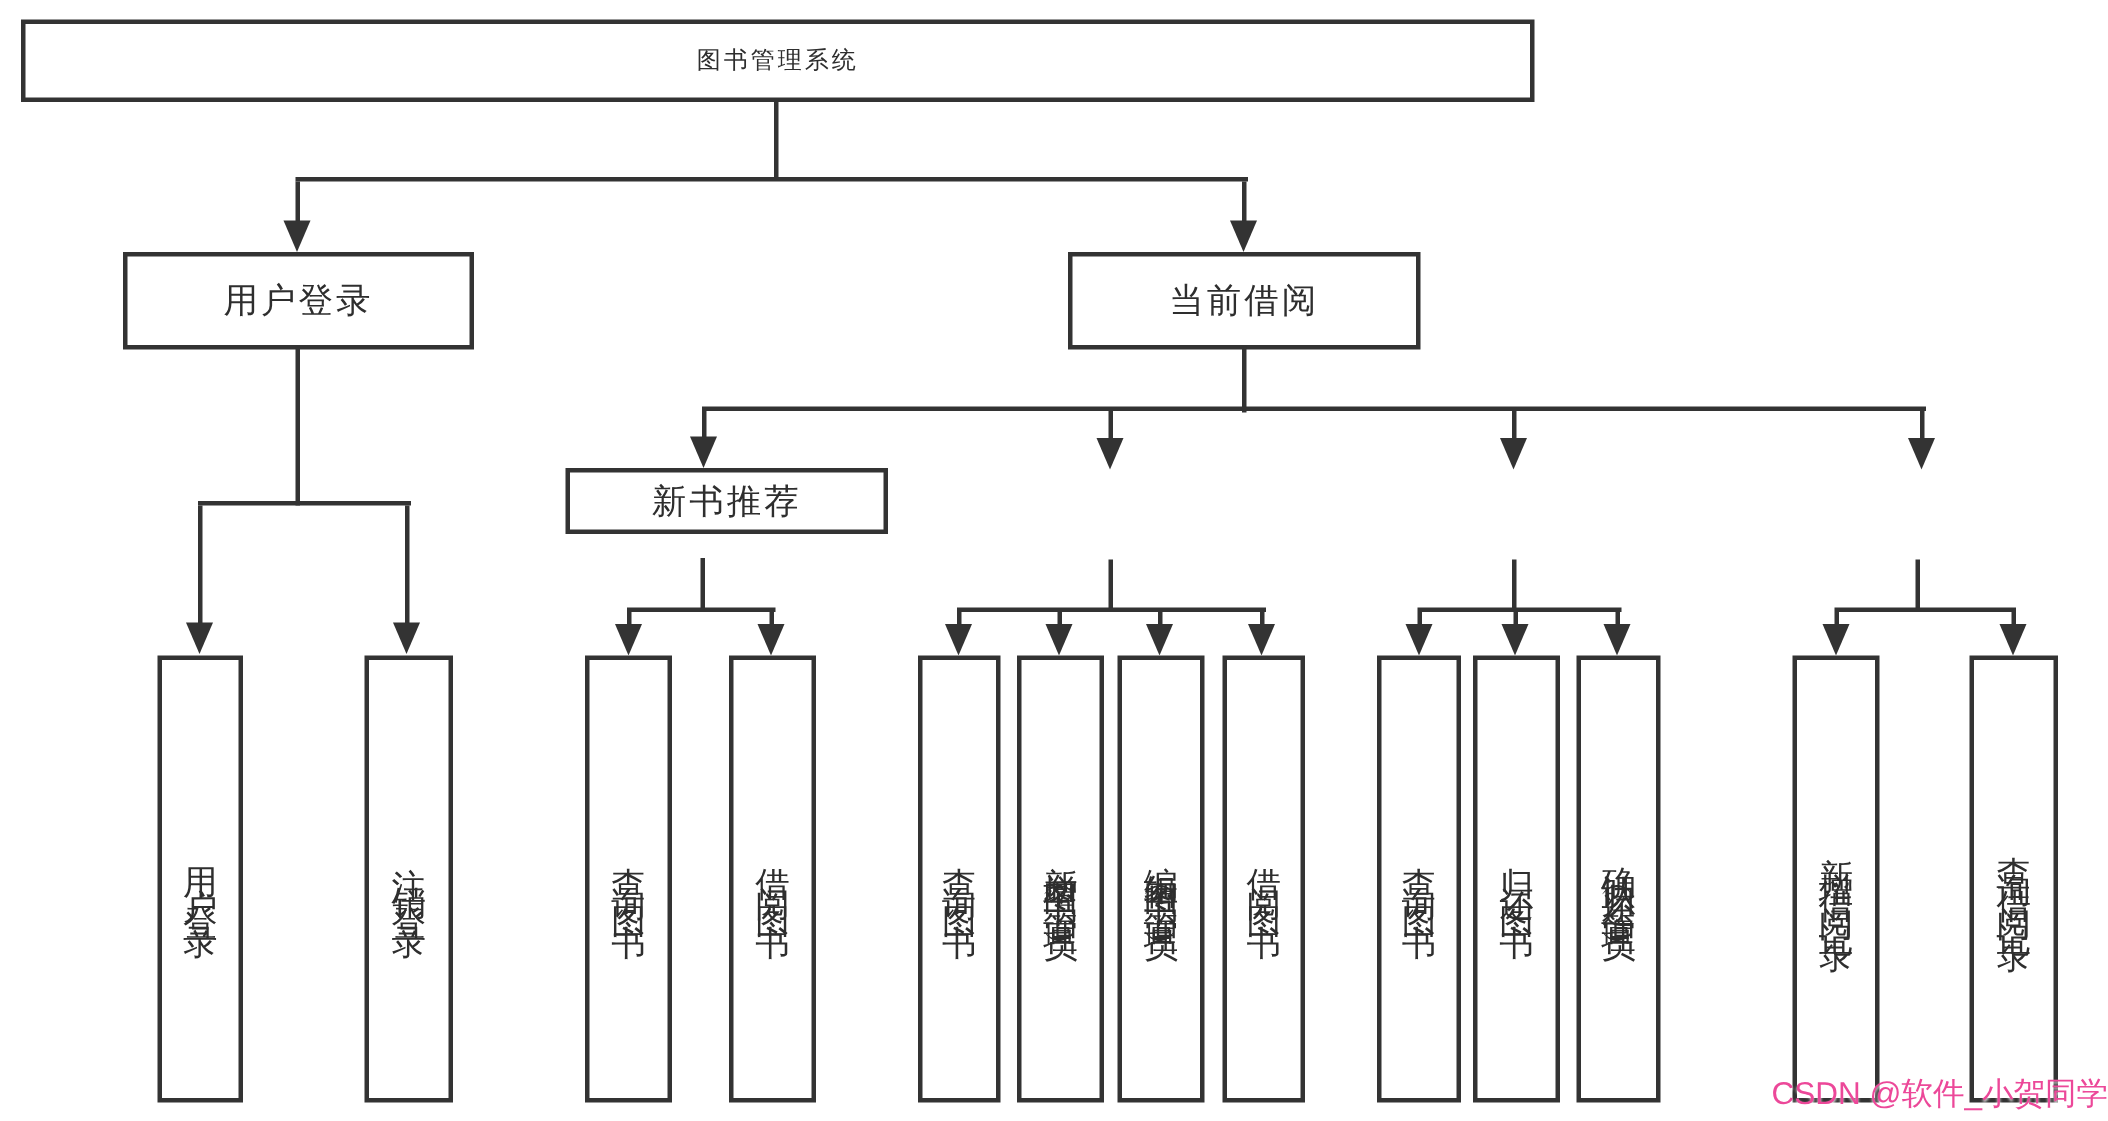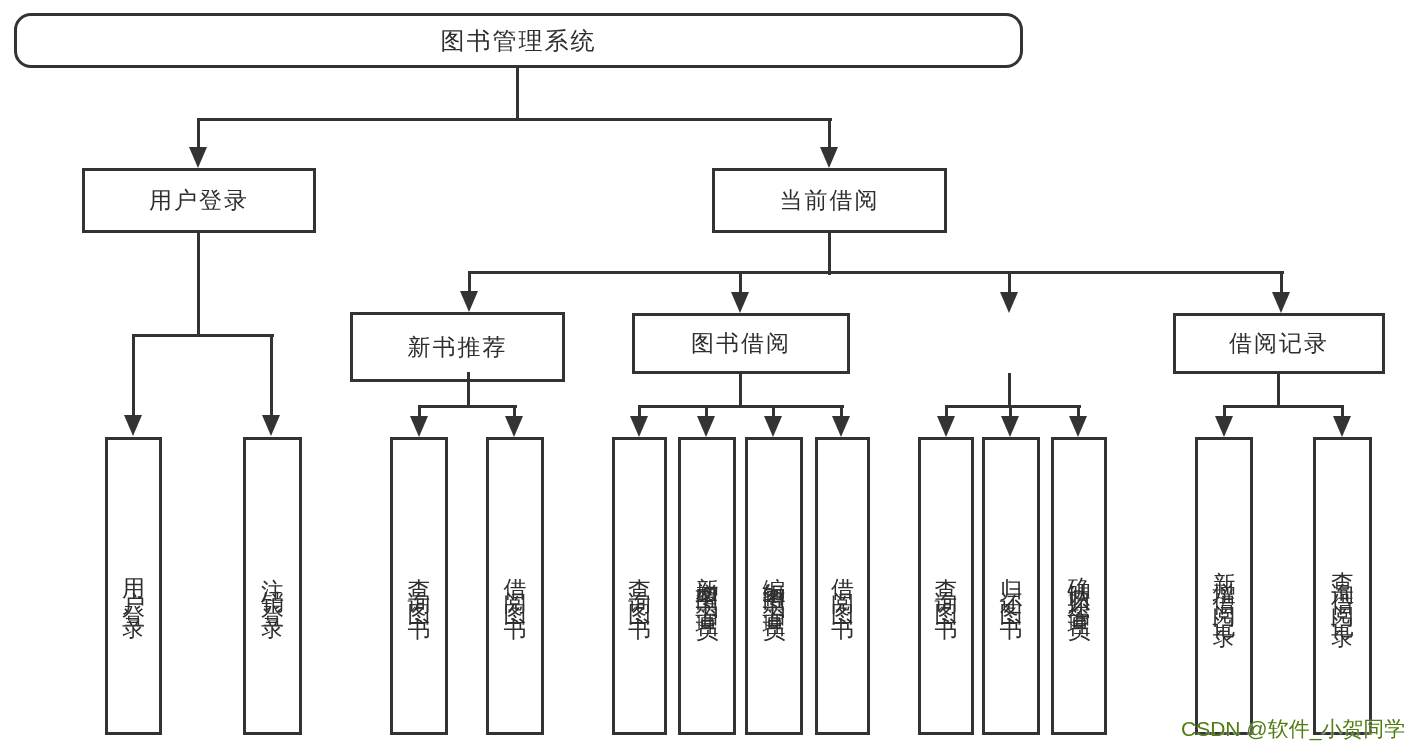--- a/index.html
+++ b/index.html
@@ -8,42 +8,42 @@
     background:#ffffff;
     font-family:"Liberation Sans","DejaVu Sans",sans-serif;
   }
   .stage{position:absolute;inset:0;}
   .node{
     position:absolute;box-sizing:border-box;
     border:3px solid #333333;background:#ffffff;
     display:flex;align-items:center;justify-content:center;
     color:#2e2e2e;font-size:23px;letter-spacing:2px;
   }
-  .node.root{font-size:24px;border-radius:17px;}
+  .node.root{font-size:16px;}
   .leaf span{
     writing-mode:vertical-rl;
     letter-spacing:13px;
     font-size:23px;
     line-height:1;
     color:#2e2e2e;
   }
   .leaf span.tight{letter-spacing:6px;}
   .leaf span.mid{letter-spacing:11px;}
   .hline,.vline{position:absolute;background:#333333;}
   .hline{height:3px;}
   .vline{width:3px;}
   .arrow{
     position:absolute;width:0;height:0;
     border-left:9px solid transparent;
     border-right:9px solid transparent;
     border-top:21px solid #333333;
   }
   .watermark{
     position:absolute;left:1181px;top:715px;z-index:6;
-    color:#4d7c0f;font-size:21px;white-space:nowrap;
+    color:#ec4899;font-size:21px;white-space:nowrap;
     text-shadow:0 1px 2px #ffffff;
   }
 </style>
 </head>
 <body>
 
 <div class="stage">
 
   <div class="node root" style="left:14px;top:13px;width:1009px;height:55px;">
     <span>图书管理系统</span>
@@ -74,28 +74,22 @@
   <div class="hline" style="left:468px;top:271px;width:816px;"></div>
   <div class="vline" style="left:468px;top:274px;height:18px;"></div>
   <div class="arrow" style="left:460px;top:291px;"></div>
   <div class="vline" style="left:739px;top:274px;height:18px;"></div>
   <div class="arrow" style="left:731px;top:292px;"></div>
   <div class="vline" style="left:1008px;top:274px;height:18px;"></div>
   <div class="arrow" style="left:1000px;top:292px;"></div>
   <div class="vline" style="left:1280px;top:274px;height:18px;"></div>
   <div class="arrow" style="left:1272px;top:292px;"></div>
 
-  <div class="node" style="left:350px;top:312px;width:215px;height:70px;">
+  <div class="node" style="left:377px;top:312px;width:215px;height:44px;">
     <span>新书推荐</span>
-  </div>
-  <div class="node" style="left:632px;top:313px;width:218px;height:61px;">
-    <span>图书借阅</span>
-  </div>
-  <div class="node" style="left:1173px;top:313px;width:212px;height:61px;">
-    <span>借阅记录</span>
   </div>
 
   <div class="vline" style="left:467px;top:372px;height:36px;"></div>
   <div class="hline" style="left:418px;top:405px;width:99px;"></div>
   <div class="vline" style="left:418px;top:408px;height:9px;"></div>
   <div class="arrow" style="left:410px;top:416px;"></div>
   <div class="vline" style="left:513px;top:408px;height:9px;"></div>
   <div class="arrow" style="left:505px;top:416px;"></div>
 
   <div class="vline" style="left:739px;top:373px;height:35px;"></div>

